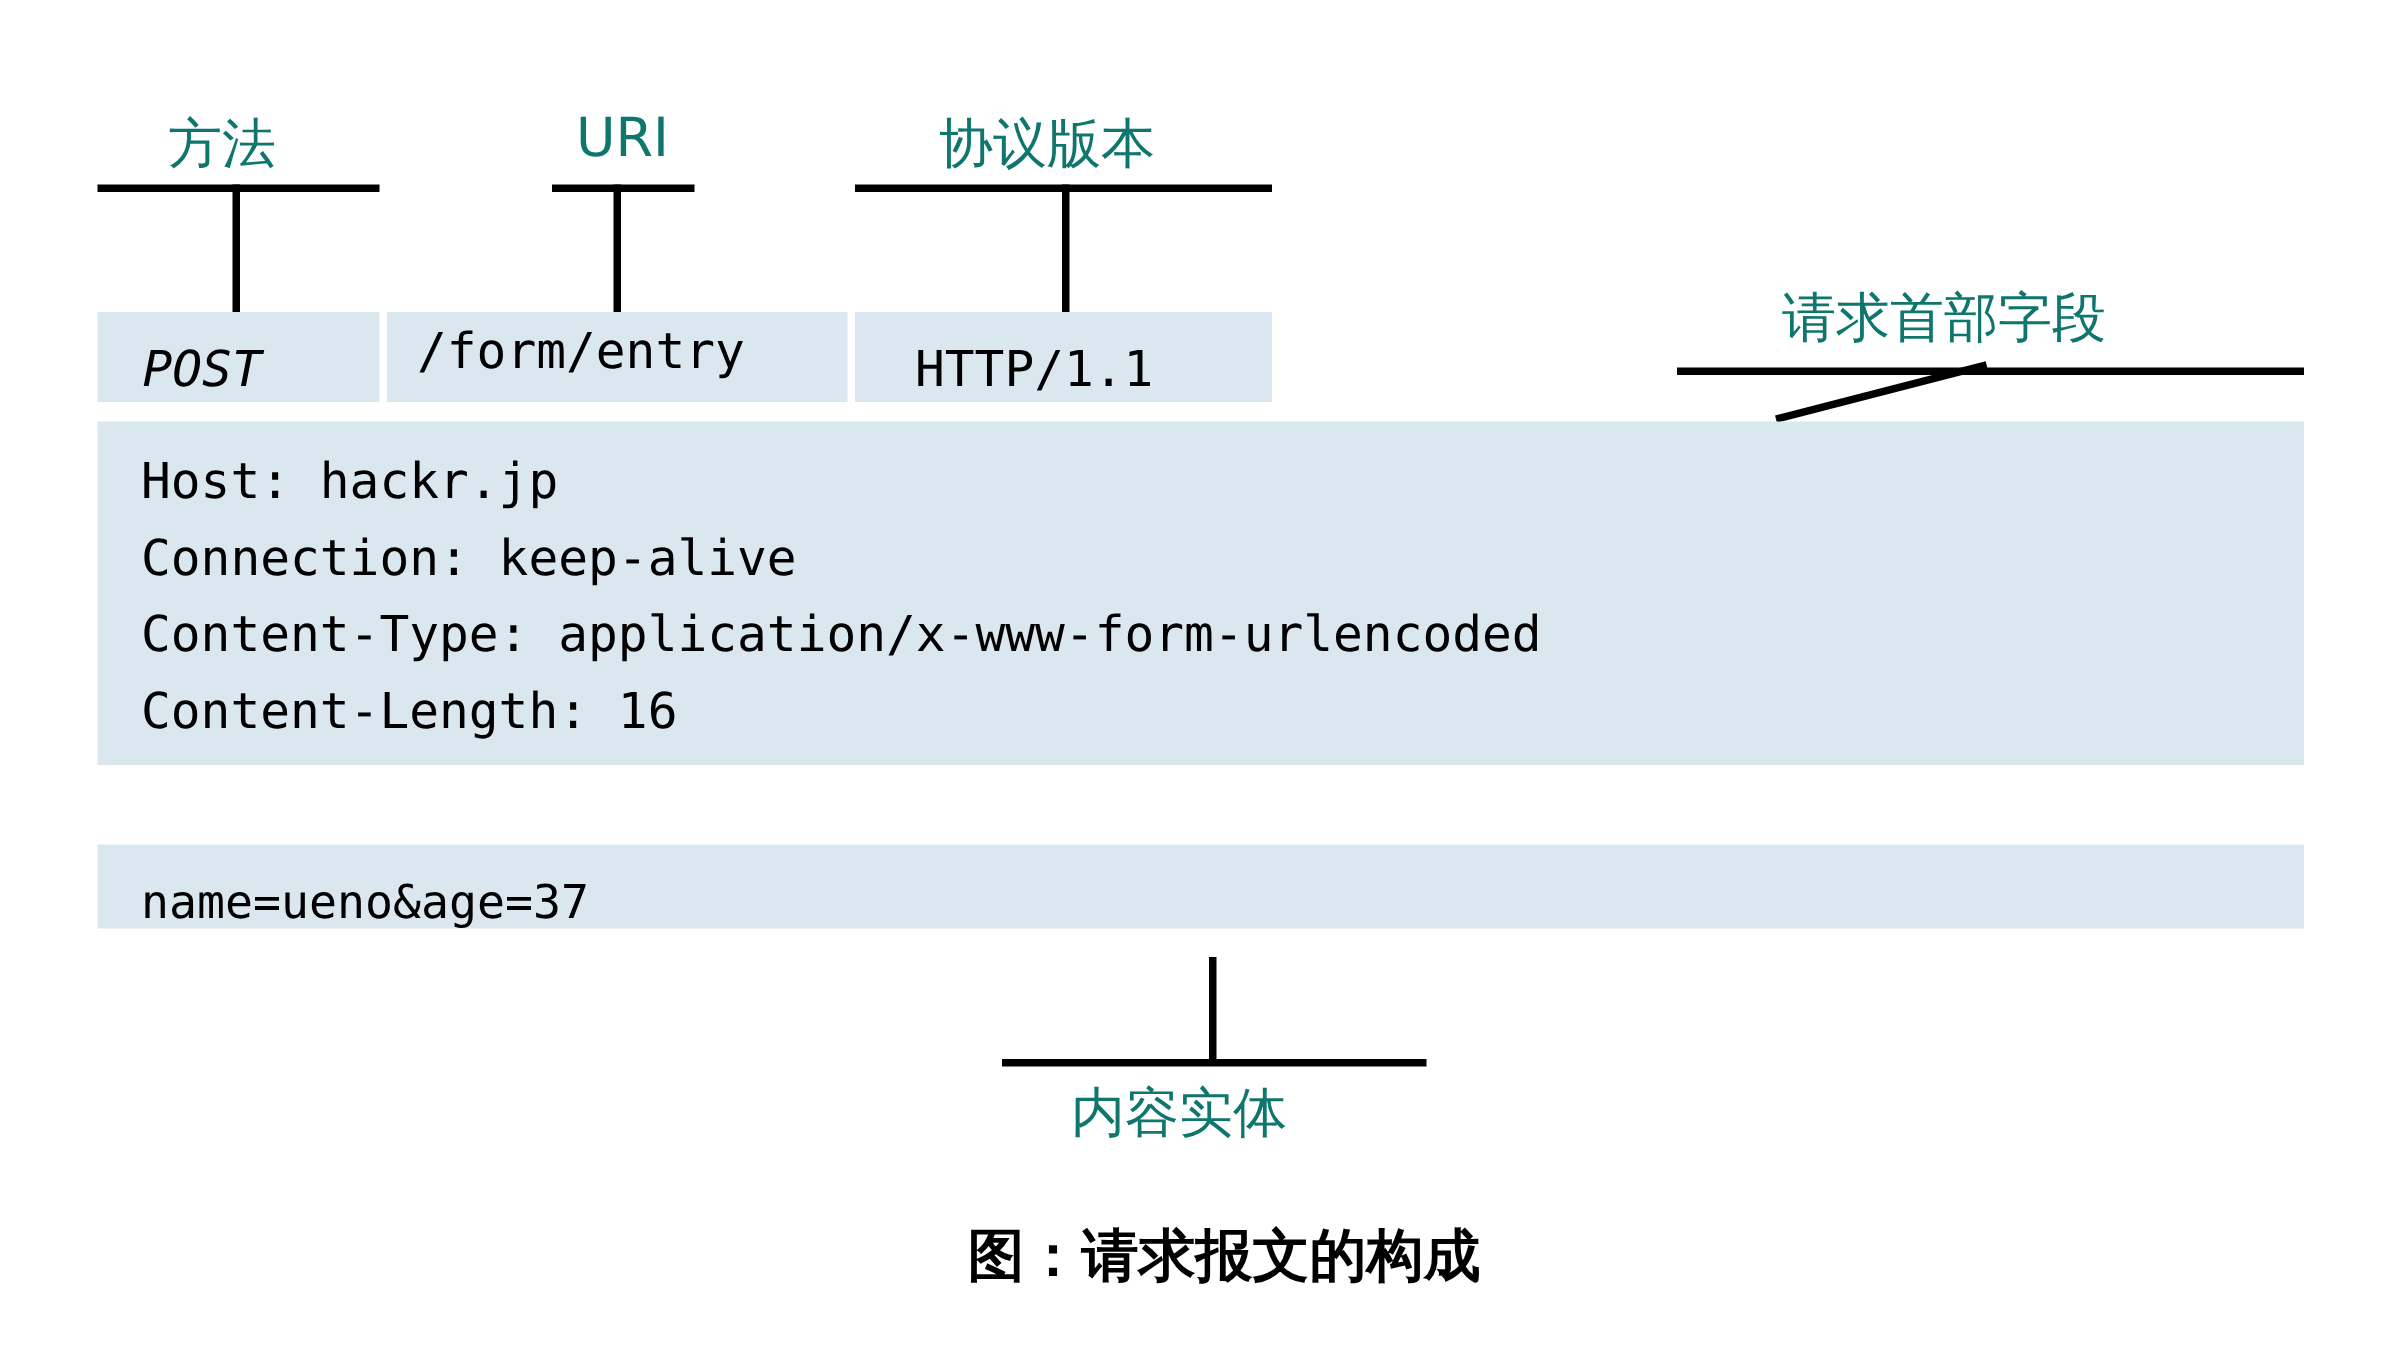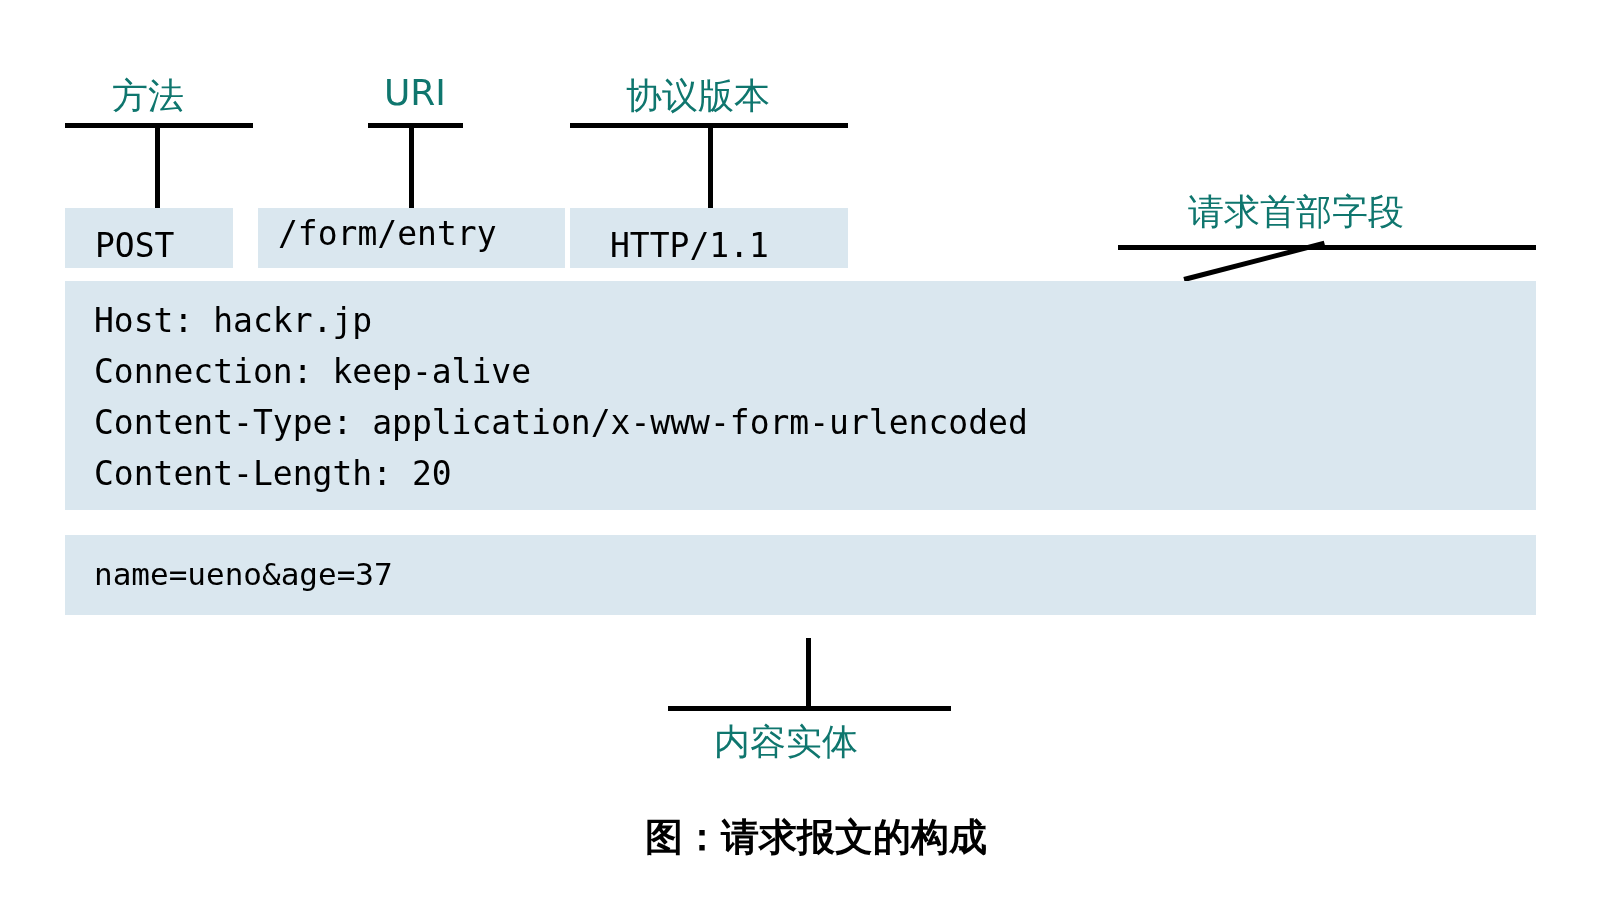--- a/index.html
+++ b/index.html
@@ -80,21 +80,21 @@
   <div class="label" style="left:626px; top:72px;">协议版本</div>
 
   <div class="hrule" style="left:65px;  top:123px; width:188px;"></div>
   <div class="hrule" style="left:368px; top:123px; width:95px;"></div>
   <div class="hrule" style="left:570px; top:123px; width:278px;"></div>
 
   <div class="vrule" style="left:155px; top:123px; height:90px;"></div>
   <div class="vrule" style="left:409px; top:123px; height:90px;"></div>
   <div class="vrule" style="left:708px; top:123px; height:90px;"></div>
 
-  <div class="block" style="left:65px; top:208px; width:168px; height:60px;">
+  <div class="block" style="left:65px; top:208px; width:188px; height:60px;font-style:italic;">
     <div class="mono-line" style="position:absolute; left:30px; top:12px;">POST</div>
   </div>
 
   <div class="block" style="left:258px; top:208px; width:307px; height:60px;">
     <div class="mono-line" style="position:absolute; left:20px; top:0;">/form/entry</div>
   </div>
 
   <div class="block" style="left:570px; top:208px; width:278px; height:60px;">
     <div class="mono-line" style="position:absolute; left:40px; top:12px;">HTTP/1.1</div>
   </div>
@@ -103,25 +103,25 @@
 
   <div class="hrule" style="left:1118px; top:245px; width:418px;"></div>
 
   <div class="diag" style="left:1184px; top:277px; width:145px; transform: rotate(-14.5deg);"></div>
 
   <div class="block" style="left:65px; top:281px; width:1471px; height:229px;">
     <div style="position:absolute; left:29px; top:14px;">
       <div class="mono-line">Host: hackr.jp</div>
       <div class="mono-line">Connection: keep-alive</div>
       <div class="mono-line">Content-Type: application/x-www-form-urlencoded</div>
-      <div class="mono-line">Content-Length: 20</div>
+      <div class="mono-line">Content-Length: 16</div>
     </div>
   </div>
 
-  <div class="block" style="left:65px; top:535px; width:1471px; height:80px;">
+  <div class="block" style="left:65px; top:563px; width:1471px; height:56px;">
     <div class="mono-line" style="position:absolute; left:29px; top:14px; font-size:31px;">name=ueno&amp;age=37</div>
   </div>
 
   <div class="vrule" style="left:806px; top:638px; height:72px;"></div>
   <div class="hrule" style="left:668px; top:706px; width:283px;"></div>
 
   <div class="label" style="left:714px; top:718px;">内容实体</div>
 
   <div class="caption" style="left:0px; top:812px; width:1600px;margin-left:16px;">图：请求报文的构成</div>
 

